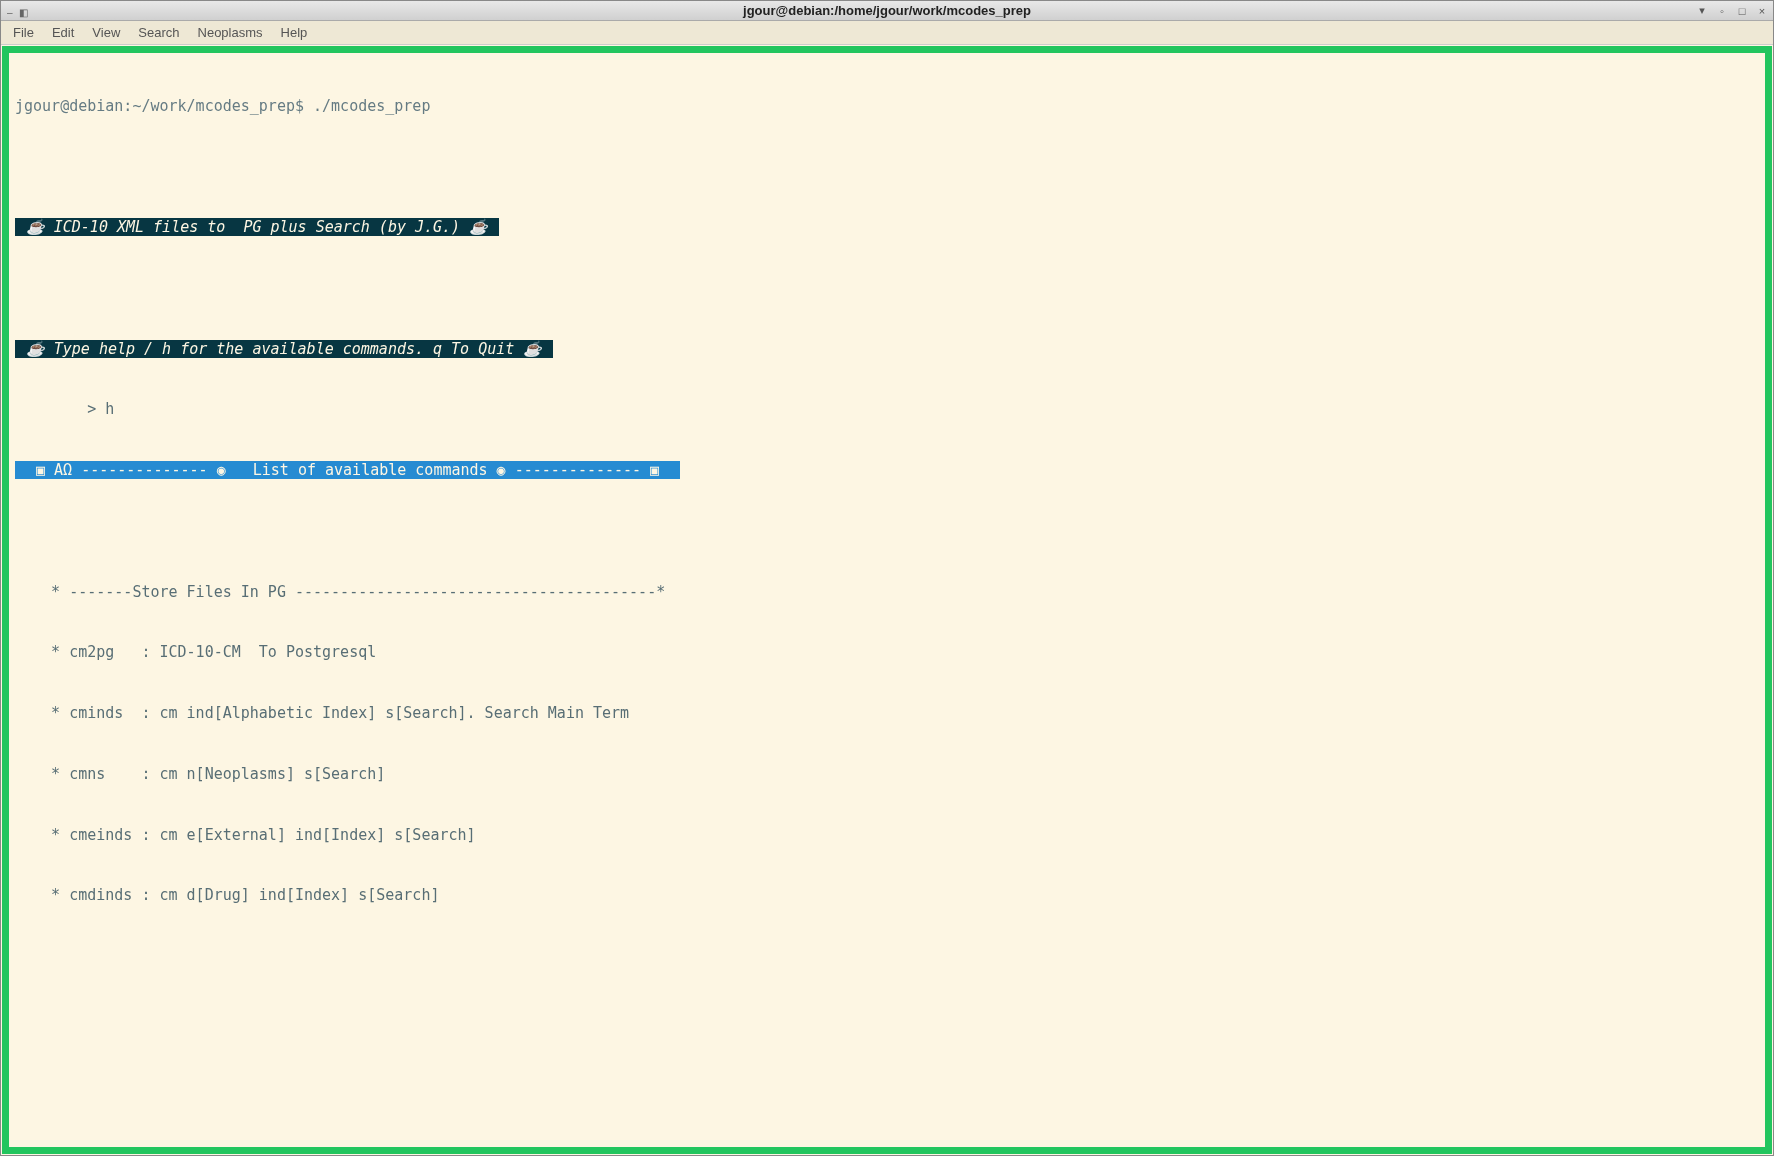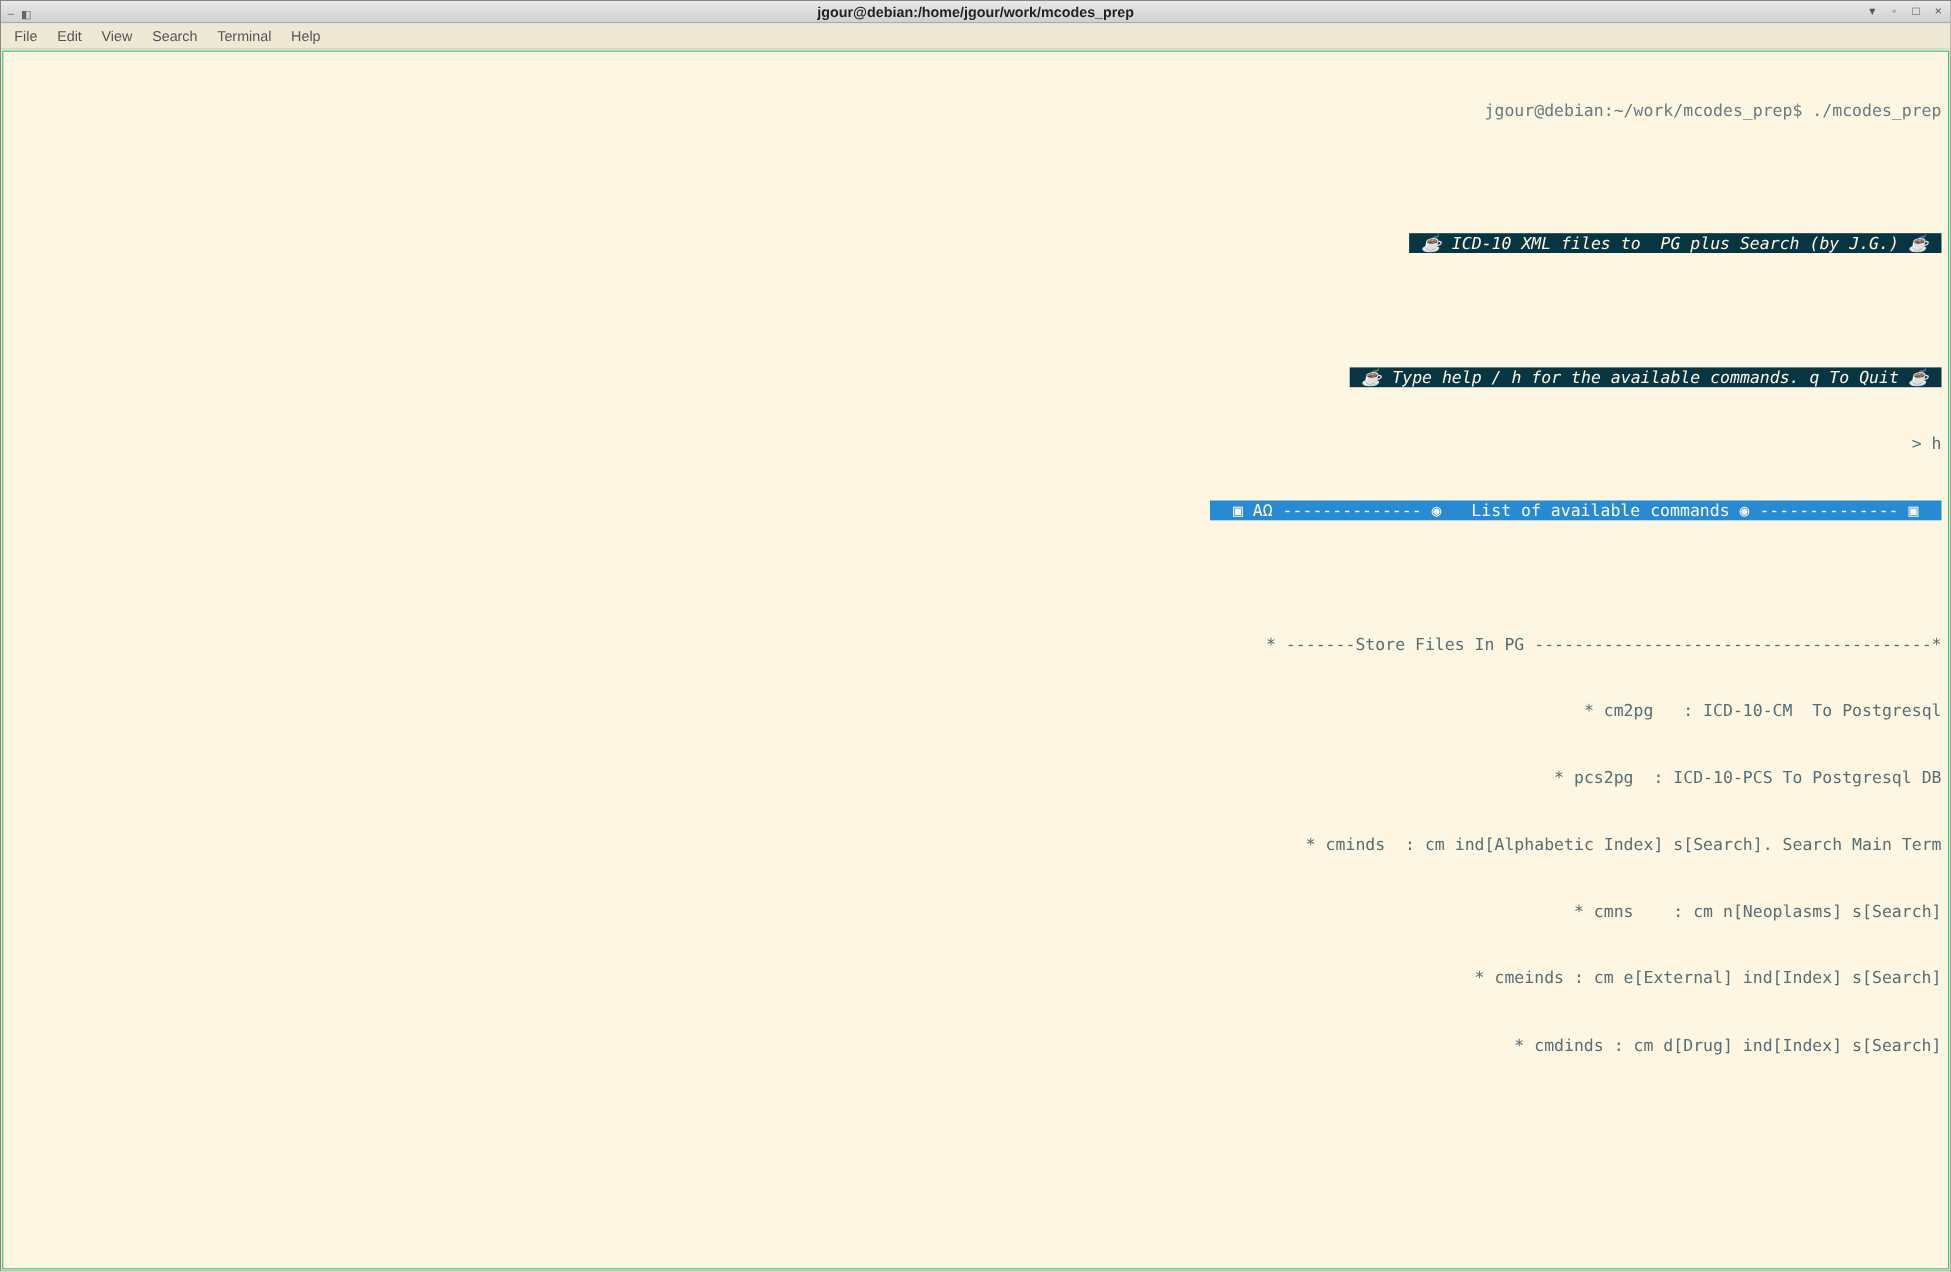--- a/index.html
+++ b/index.html
@@ -84,23 +84,22 @@
       padding: 2px 8px;
       cursor: pointer;
     }
     .terminal {
       flex: 1;
       background: #fdf6e3;
       padding: 2px 6px;
       line-height: 1.35;
       white-space: pre;
       overflow: hidden;
-      border: 1px solid #22c55e;
+      border: 7px solid #22c55e;
       margin: 1px;
-      text-align: right;
     }
     .line {
       min-height: 1.35em;
     }
     .prompt-color {
       color: #657b83;
     }
     .inv-black {
       background: #073642;
       color: #fdf6e3;
@@ -129,36 +128,35 @@
       <div class="win-btn">□</div>
       <div class="win-btn">×</div>
     </div>
   </div>
 
   <div class="menubar">
     <div class="menu-item">File</div>
     <div class="menu-item">Edit</div>
     <div class="menu-item">View</div>
     <div class="menu-item">Search</div>
-    <div class="menu-item">Terminal</div>
+    <div class="menu-item">Neoplasms</div>
     <div class="menu-item">Help</div>
   </div>
 
   <div class="terminal">
     <div class="line prompt-color">jgour@debian:~/work/mcodes_prep$ ./mcodes_prep</div>
     <div class="line"> </div>
     <div class="line"><span class="inv-black"> ☕ ICD-10 XML files to  PG plus Search (by J.G.) ☕ </span></div>
     <div class="line"> </div>
     <div class="line"><span class="inv-black"> ☕ Type help / h for the available commands. q To Quit ☕ </span></div>
     <div class="line">        &gt; h</div>
     <div class="line"><span class="inv-blue"> ▣ AΩ -------------- ◉   List of available commands ◉ -------------- ▣ </span></div>
     <div class="line"></div>
     <div class="line">    * -------Store Files In PG ----------------------------------------*</div>
     <div class="line">    * cm2pg   : ICD-10-CM  To Postgresql</div>
-    <div class="line">    * pcs2pg  : ICD-10-PCS To Postgresql DB</div>
     <div class="line">    * cminds  : cm ind[Alphabetic Index] s[Search]. Search Main Term</div>
     <div class="line">    * cmns    : cm n[Neoplasms] s[Search]</div>
     <div class="line">    * cmeinds : cm e[External] ind[Index] s[Search]</div>
     <div class="line">    * cmdinds : cm d[Drug] ind[Index] s[Search]</div>
     
     
     
     
     
     

